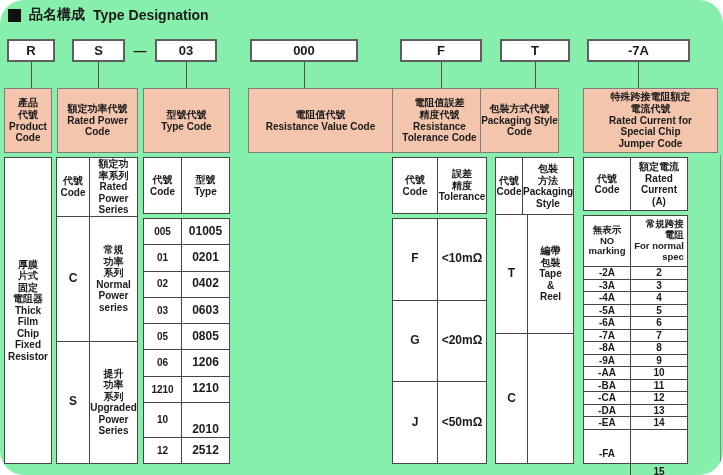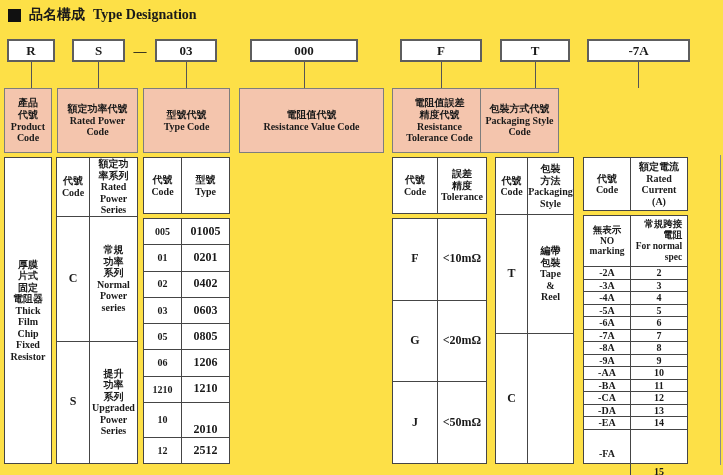--- a/index.html
+++ b/index.html
@@ -1,17 +1,17 @@
 <!DOCTYPE html>
 <html><head>
 <meta charset="utf-8">
 <style>
   html,body{margin:0;padding:0;background:#ffffff;}
-  .page{position:relative;width:723px;height:475px;background:#fde047;overflow:hidden;
-        font-family:Liberation Serif, serif;color:#1a1a1a;}
+  .page{position:relative;width:723px;height:475px;background:#86efac;overflow:hidden;
+        font-family:Liberation Sans, sans-serif;color:#1a1a1a;border-radius:24px;}
   .abs{position:absolute;box-sizing:border-box;}
   .pre{white-space:pre-line;}
   .title{left:8px;top:6px;display:flex;align-items:center;gap:8px;
          font-weight:bold;font-size:14px;}
   .bullet{width:13px;height:13px;background:#111;display:inline-block;}
   .tbox{border:2px solid #5e5e5e;background:#fff;display:flex;align-items:center;
         justify-content:center;font-weight:bold;font-size:13px;}
   .dash{display:flex;align-items:center;justify-content:center;
         font-weight:bold;font-size:13px;}
   .vline{width:1px;background:#555;}
@@ -61,29 +61,34 @@
 
   <div class="abs hdr pre" style="left:4px;top:88px;width:48px;height:65px;">產品
 代號
 Product
 Code</div>
   <div class="abs hdr pre" style="left:57px;top:88px;width:81px;height:65px;">額定功率代號
 Rated Power
 Code</div>
   <div class="abs hdr pre" style="left:143px;top:88px;width:87px;height:65px;">型號代號
 Type Code</div>
-  <div class="abs hdr pre" style="left:239px;top:88px;width:145px;height:65px;">電阻值代號
+  <div class="abs hdr pre" style="left:248px;top:88px;width:145px;height:65px;">電阻值代號
 Resistance Value Code</div>
   <div class="abs hdr pre" style="left:392px;top:88px;width:95px;height:65px;">電阻值誤差
 精度代號
 Resistance
 Tolerance Code</div>
   <div class="abs hdr pre" style="left:480px;top:88px;width:79px;height:65px;">包裝方式代號
 Packaging Style
 Code</div>
+  <div class="abs hdr pre" style="left:583px;top:88px;width:135px;height:65px;">特殊跨接電阻額定
+電流代號
+Rated Current for
+Special Chip
+Jumper Code</div>
 
   <div class="abs tbl" style="left:4px;top:157px;width:48px;height:307px;">
     <div class="cell sub pre" style="flex:1;">厚膜
 片式
 固定
 電阻器
 Thick
 Film
 Chip
 Fixed

